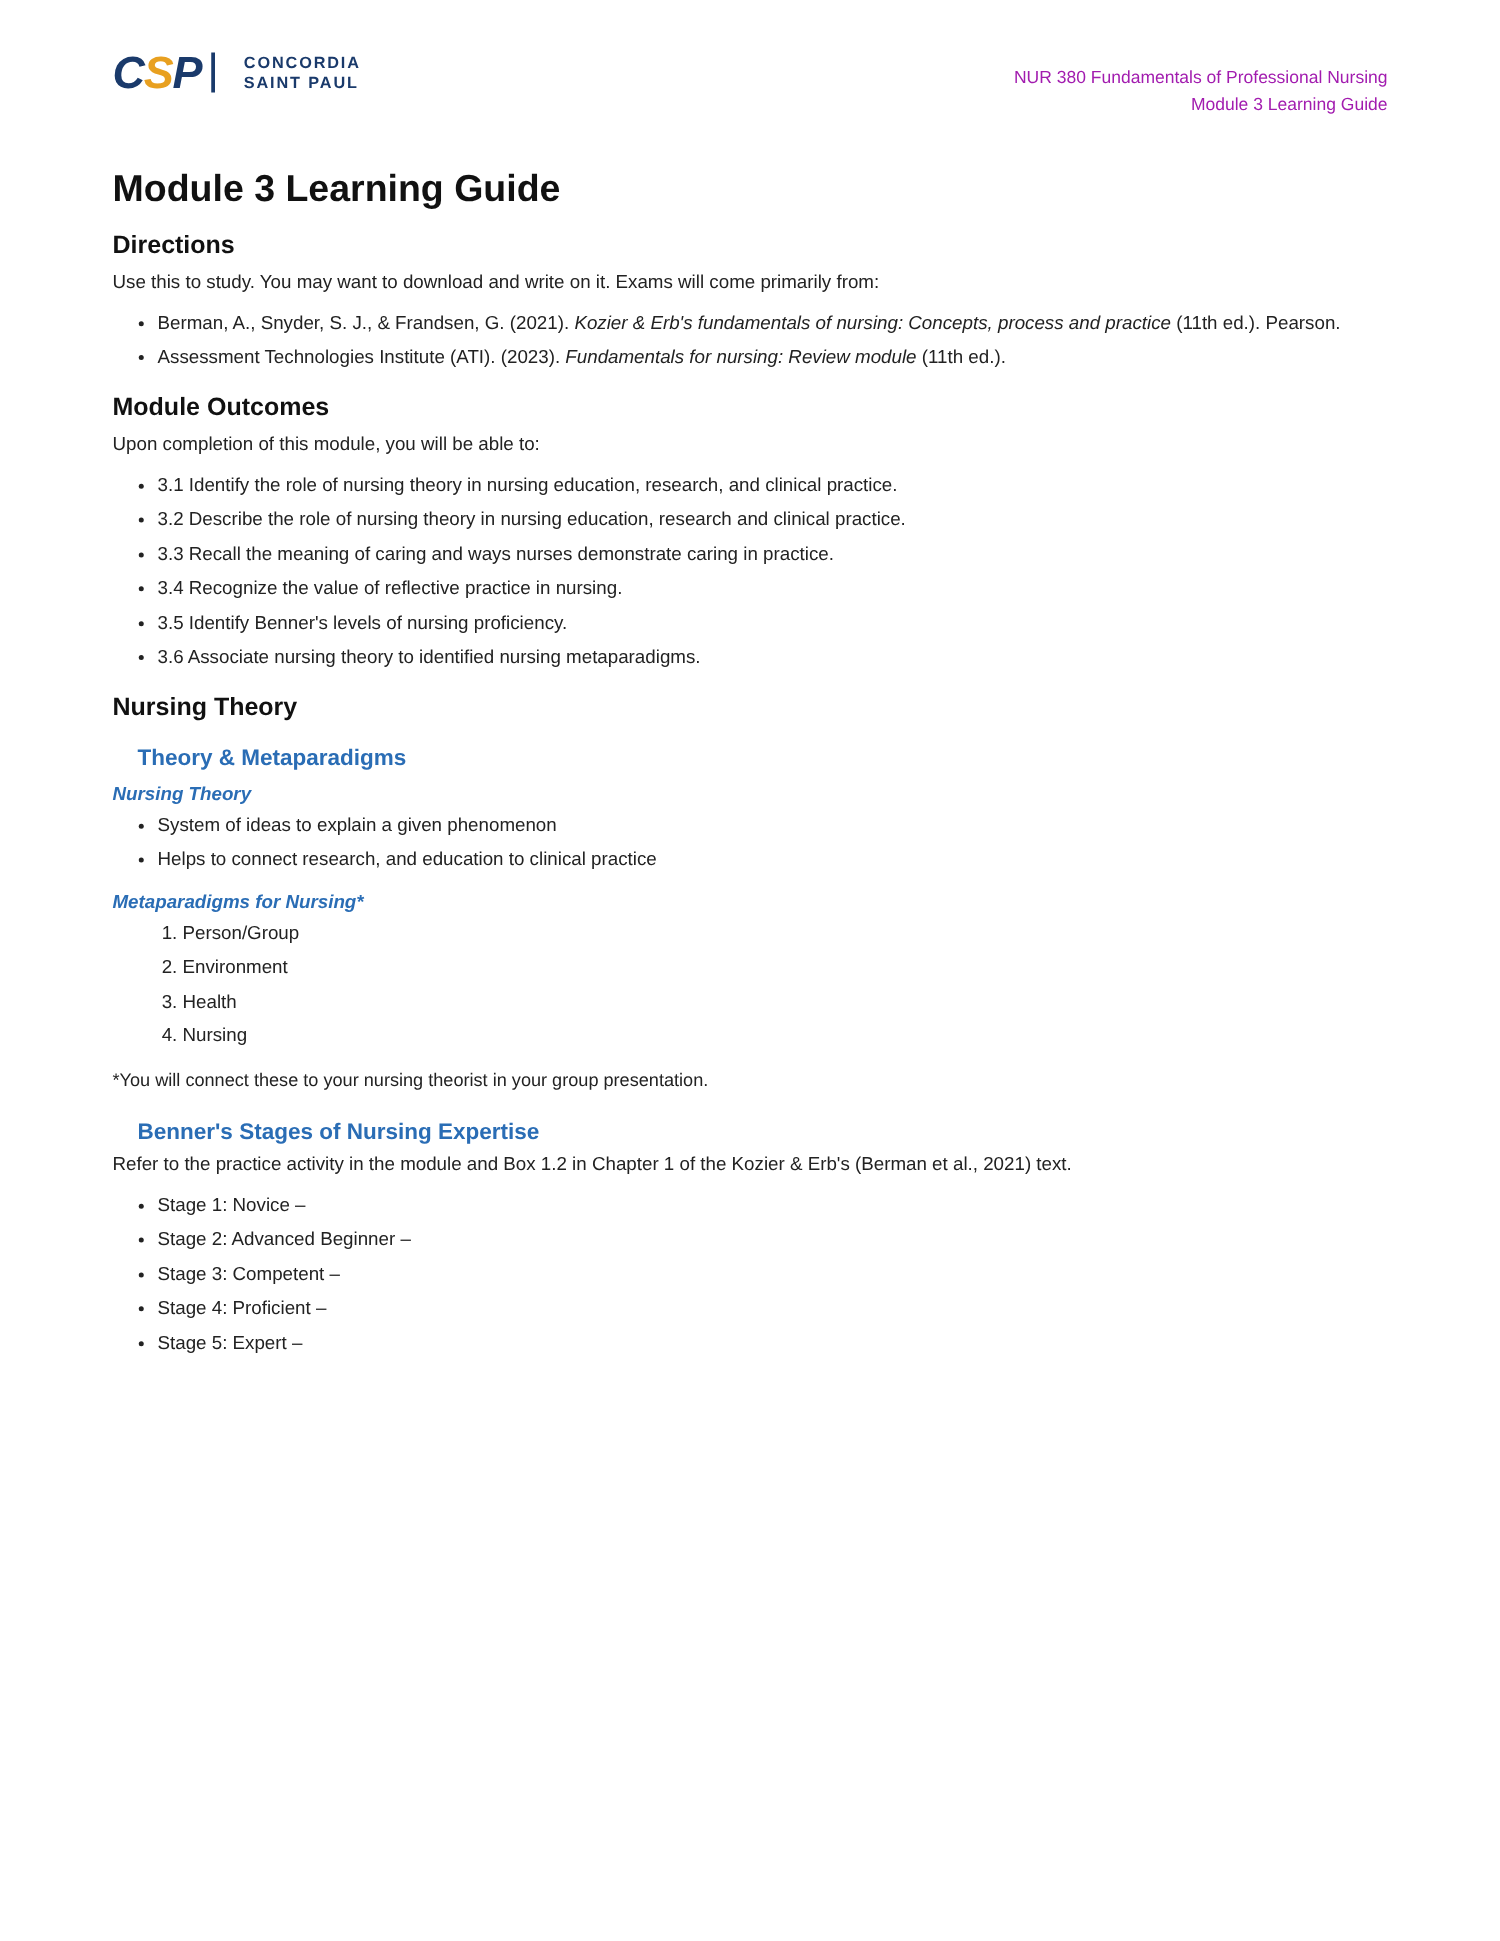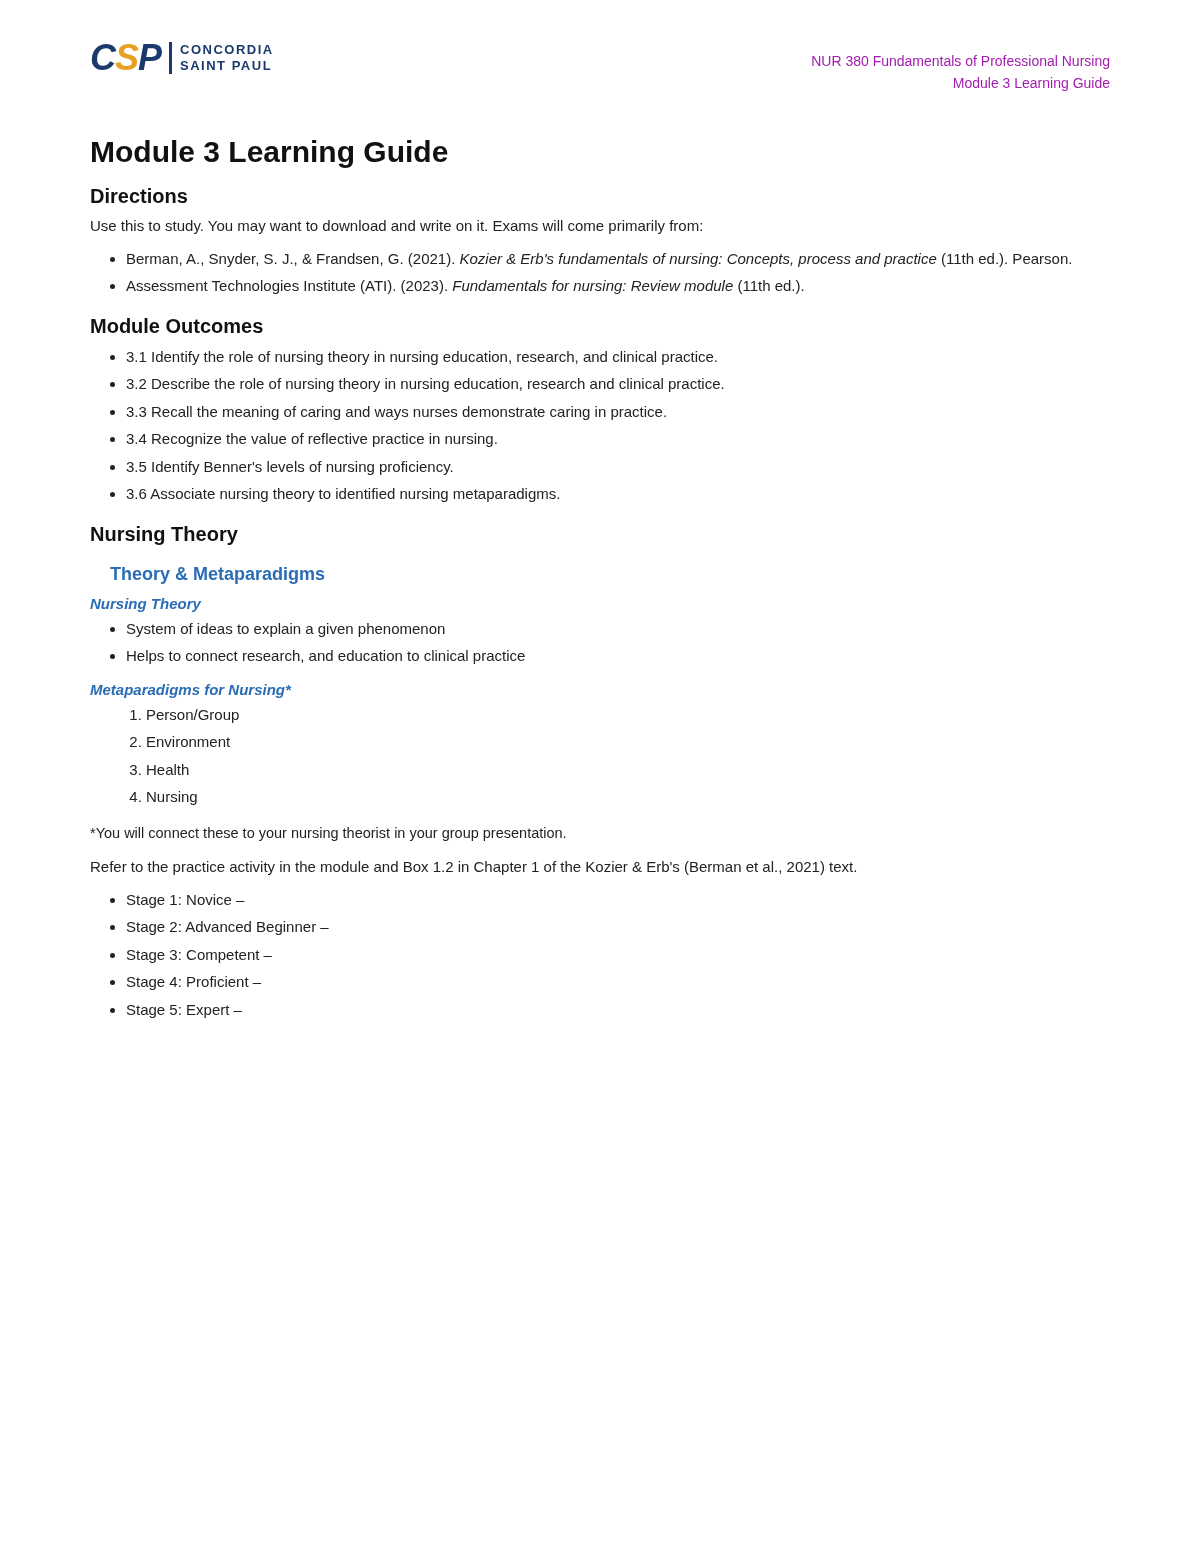--- a/index.html
+++ b/index.html
@@ -50,21 +50,21 @@
     }
 
     .logo-csp span.s-letter {
       color: #e8a020;
     }
 
     .logo-text {
       display: flex;
       flex-direction: column;
       border-left: 3px solid #1a3a6b;
-      padding-left: 8px;
+      padding-left: 23px;
       line-height: 1.2;
     }
 
     .logo-text .concordia {
       font-size: 13px;
       font-weight: 900;
       color: #1a3a6b;
       letter-spacing: 1.5px;
     }
 
@@ -200,20 +200,21 @@
         Berman, A., Snyder, S. J., &amp; Frandsen, G. (2021). <em>Kozier &amp; Erb's fundamentals of nursing: Concepts, process and practice</em> (11th ed.). Pearson.
       </li>
       <li>
         Assessment Technologies Institute (ATI). (2023). <em>Fundamentals for nursing: Review module</em> (11th ed.).
       </li>
     </ul>
   </div>
 
   <div class="section-block">
     <div class="section-heading">Module Outcomes</div>
+    <div class="body-text">Upon completion of this module, you will be able to:</div>
     <ul class="bullet-list">
       <li>3.1 Identify the role of nursing theory in nursing education, research, and clinical practice.</li>
       <li>3.2 Describe the role of nursing theory in nursing education, research and clinical practice.</li>
       <li>3.3 Recall the meaning of caring and ways nurses demonstrate caring in practice.</li>
       <li>3.4 Recognize the value of reflective practice in nursing.</li>
       <li>3.5 Identify Benner's levels of nursing proficiency.</li>
       <li>3.6 Associate nursing theory to identified nursing metaparadigms.</li>
     </ul>
   </div>
 
@@ -235,20 +236,21 @@
       <li>Person/Group</li>
       <li>Environment</li>
       <li>Health</li>
       <li>Nursing</li>
     </ol>
 
     <div class="note-text">*You will connect these to your nursing theorist in your group presentation.</div>
   </div>
 
   <div class="section-block">
+    <div class="blue-heading">Benner's Stages of Nursing Expertise</div>
     <div class="body-text">Refer to the practice activity in the module and Box 1.2 in Chapter 1 of the Kozier &amp; Erb's (Berman et al., 2021) text.</div>
     <ul class="bullet-list">
       <li>Stage 1: Novice –</li>
       <li>Stage 2: Advanced Beginner –</li>
       <li>Stage 3: Competent –</li>
       <li>Stage 4: Proficient –</li>
       <li>Stage 5: Expert –</li>
     </ul>
   </div>
 

